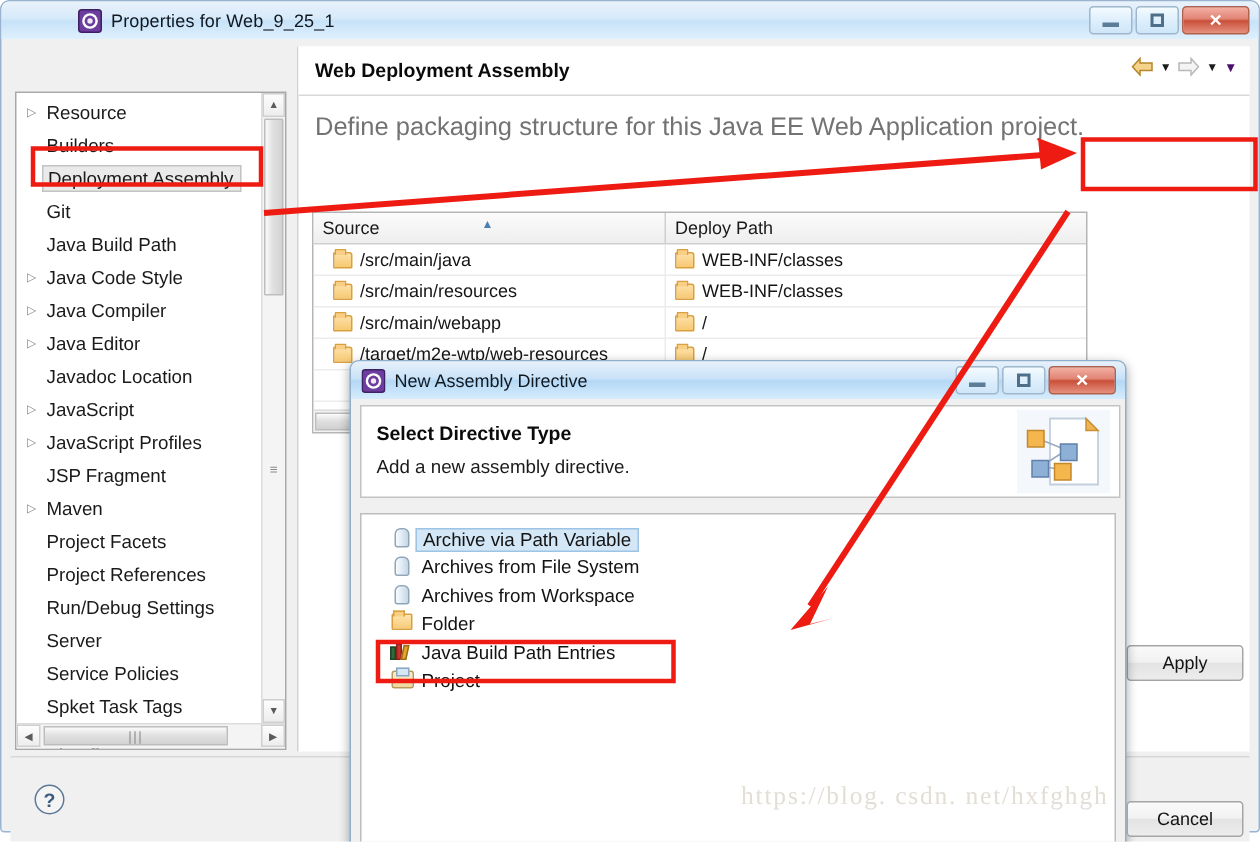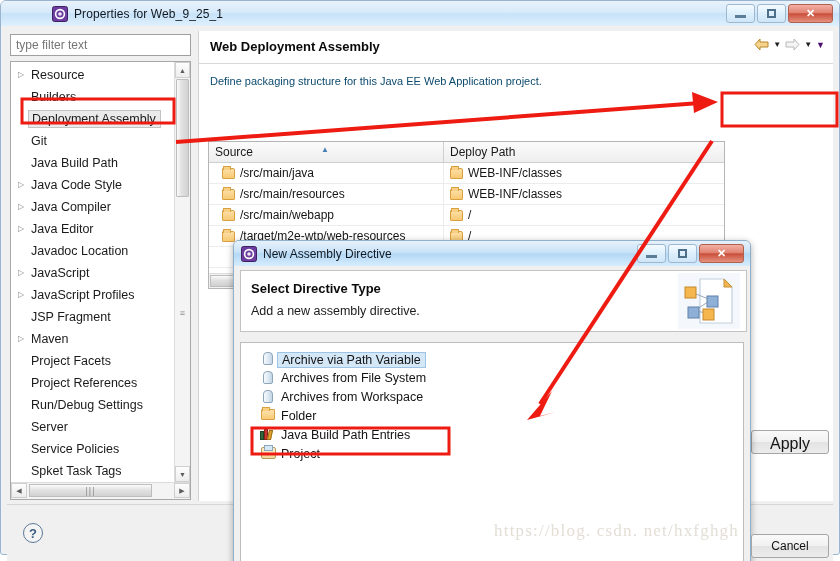--- a/index.html
+++ b/index.html
@@ -168,21 +168,21 @@
   .nav-icons {
     position: absolute; right: 8px; top: 7px;
     display: flex; align-items: center; gap: 4px;
   }
   .nav-icons .glyph { display: flex; align-items: center; justify-content: center; }
   .caret { font-size: 8px; color: #1c1c1c; }
   .caret.purple { color: #4b0f6e; font-size: 9px; }
 
   .page-desc {
     position: absolute; left: 11px; top: 44px;
-    font-size: 11px; color: #0c4a6e;
+    font-size: 17px; color: #737373;
   }
 
   
   .tbl {
     position: absolute; left: 9px; top: 68px;
     width: 517px; height: 148px;
     border: 1px solid #b5b5b5;
     background: #ffffff; overflow: hidden; margin-top: 42px;
   }
   .tbl-head {
@@ -238,22 +238,22 @@
     font-family: "Liberation Sans", sans-serif;
   }
   .btn.disabled { color: #9d9d9d; border-color: #c9c9c9; }
 
   
   .apply-btn {
     position: absolute; right: 9px; top: 404px;
     width: 78px; height: 24px;
     border: 1px solid #a5a5a5; border-radius: 3px;
     background: linear-gradient(to bottom,#fafafa,#f1f1f1 48%,#e3e3e3 50%,#ececec);
-    font-size: 16px; color: #131313;
-    display: flex; align-items: flex-end; justify-content: center;
+    font-size: 12px; color: #131313;
+    display: flex; align-items: center; justify-content: center;
   }
 
   
   .bottom-bar {
     position: absolute; left: 5px; right: 5px; top: 478px; height: 66px;
     background: #f0f0f0;
     border-top: 1px solid #d7d7d7;
   }
   .help-icon {
     position: absolute; left: 16px; top: 18px;
@@ -379,21 +379,20 @@
         <div class="winbtn">
             <span class="sq"></span>
           </div>
         <div class="winbtn close">✕</div>
       </div>
     </div>
 
     <div class="win-body">
 
       <div class="left-pane">
-        <input class="filter-box" type="text" placeholder="type filter text" style="">
 
         <div class="tree-wrap">
           <div class="tree-scroll" id="tree-list">
               <div class="tree-item">
                 <span class="tree-arrow">▷</span>
                 <span class="tree-label">Resource</span>
               </div>
               <div class="tree-item">
                 <span class="tree-arrow"></span>
                 <span class="tree-label">Builders</span>

